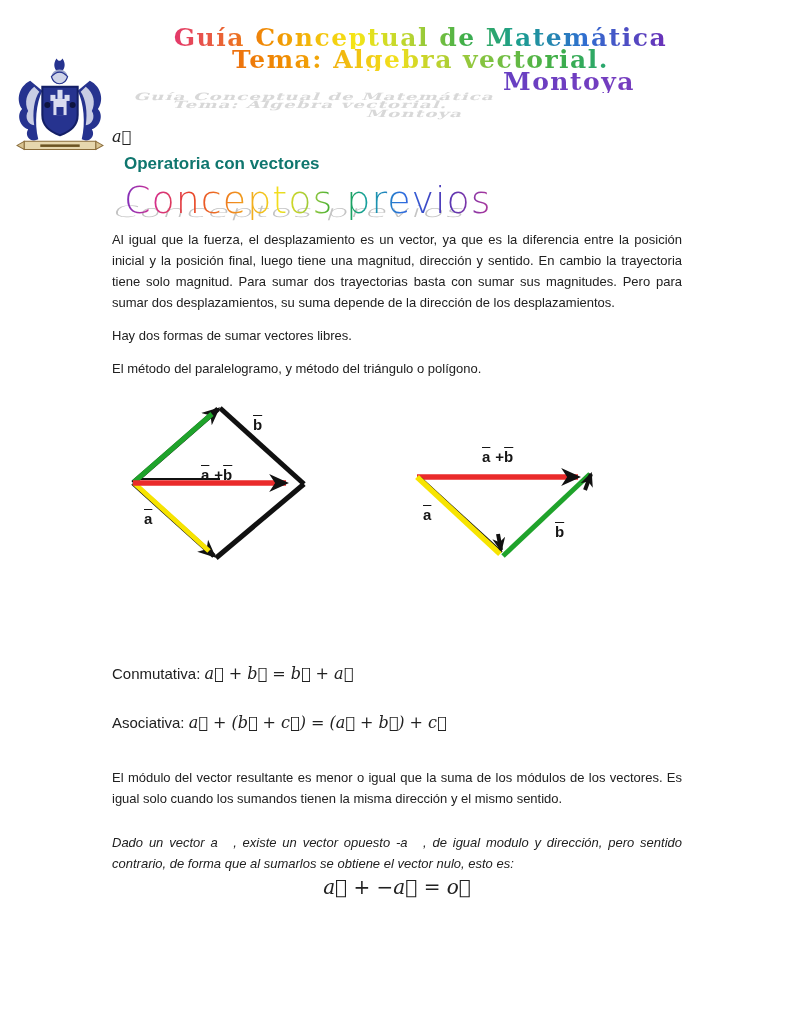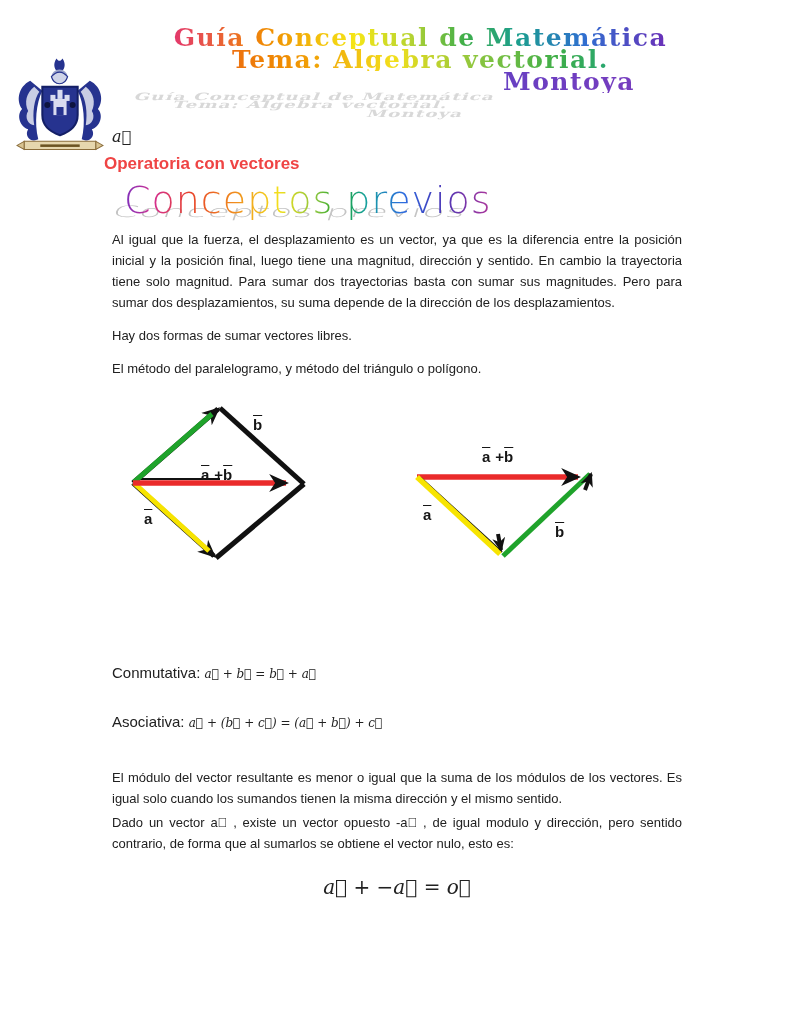--- a/index.html
+++ b/index.html
@@ -21,47 +21,47 @@
   .title-shadow{
     position:absolute;left:118px;top:92px;width:545px;
     font-family:"DejaVu Serif",serif;font-weight:bold;
     font-size:25px;line-height:22px;letter-spacing:1.5px;text-align:center;
     color:#cccccc;opacity:.75;
     transform:scale(0.73,0.4) skewX(-14deg);transform-origin:left top;
   }
   .title-shadow .tl3s{text-align:right;padding-right:58px;}
   
   .vector-a{position:absolute;left:112px;top:127px;font-family:"DejaVu Serif",serif;font-style:italic;font-size:16px;}
-  .heading{position:absolute;left:104px;top:154px;font-size:17px;font-weight:bold;color:#ef4444;}
+  .heading{position:absolute;left:124px;top:154px;font-size:17px;font-weight:bold;color:#0f766e;}
   .concepts-wrap{position:absolute;left:124px;top:178px;width:360px;height:52px;}
   .concepts{
     position:absolute;left:0;top:0;white-space:nowrap;
     font-family:"DejaVu Sans",sans-serif;font-weight:200;font-size:38px;letter-spacing:1px;
     background-image:linear-gradient(90deg,#7b2fbe 0%,#d4308f 8%,#e8432a 18%,#f08c1e 30%,#f3df1c 42%,#8dc63f 52%,#1fa32b 58%,#16a0a0 66%,#2d6cdf 76%,#4636b8 86%,#b0369a 100%);
     background-clip:text;-webkit-background-clip:text;color:transparent;-webkit-text-fill-color:transparent;
   }
   .concepts-shadow{
     position:absolute;left:-8px;top:24px;white-space:nowrap;
     font-family:"DejaVu Sans",sans-serif;font-weight:200;font-size:38px;letter-spacing:1px;
     color:#c4c4c4;transform:scale(0.96,0.42) skewX(-8deg);transform-origin:left top;
   }
   
   .para{position:absolute;left:112px;width:570px;font-size:13px;line-height:21px;text-align:justify;}
   .para.single{text-align:left;}
   .p1{top:229px;}
   .p2{top:325px;}
   .p3{top:358px;}
   .props-title{top:631px;}
   .prop{position:absolute;left:112px;font-size:15px;}
-  .prop .math{font-family:"DejaVu Serif",serif;font-style:italic;font-size:12px;}
+  .prop .math{font-family:"DejaVu Serif",serif;font-style:italic;font-size:16px;}
   .prop1{top:664px;}
   .prop2{top:713px;}
   .prop3{top:737px;}
   .p5{top:767px;}
-  .p6{top:812px;}
+  .p6{top:832px;font-style:italic;}
   .closing{position:absolute;left:112px;top:875px;width:570px;text-align:center;
     font-family:"DejaVu Serif",serif;font-style:italic;font-size:20px;}
   
   .diag{position:absolute;}
   .d1{left:120px;top:393px;width:200px;height:182px;}
   .d2{left:400px;top:438px;width:240px;height:142px;}
   .vlabel{position:absolute;font-size:15px;font-weight:bold;color:#161616;white-space:nowrap;}
   .ovl{text-decoration:overline;}
   .plus{margin-left:5px;}
   .lbl-d1-b{left:253px;top:416px;}

